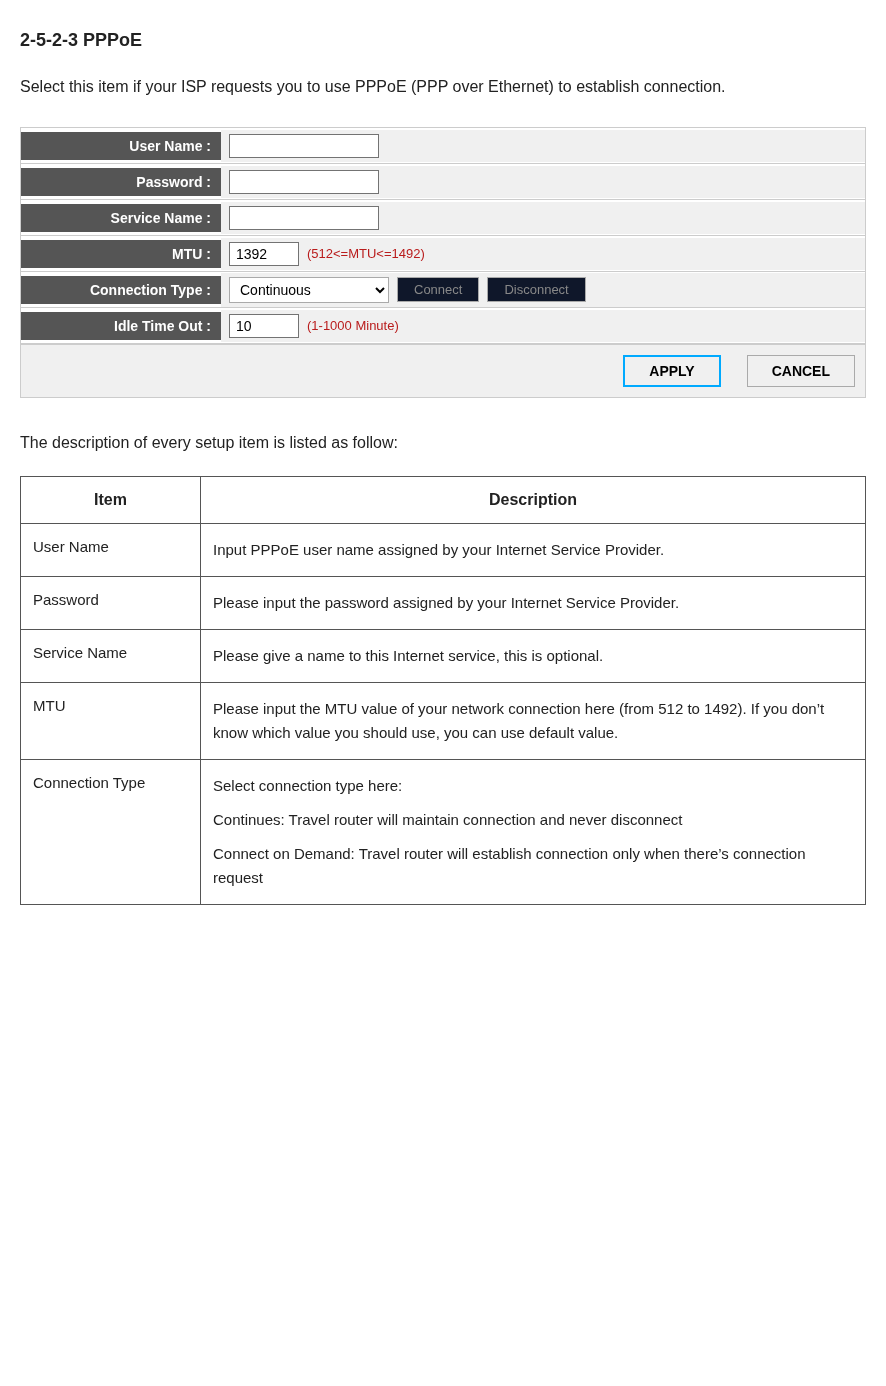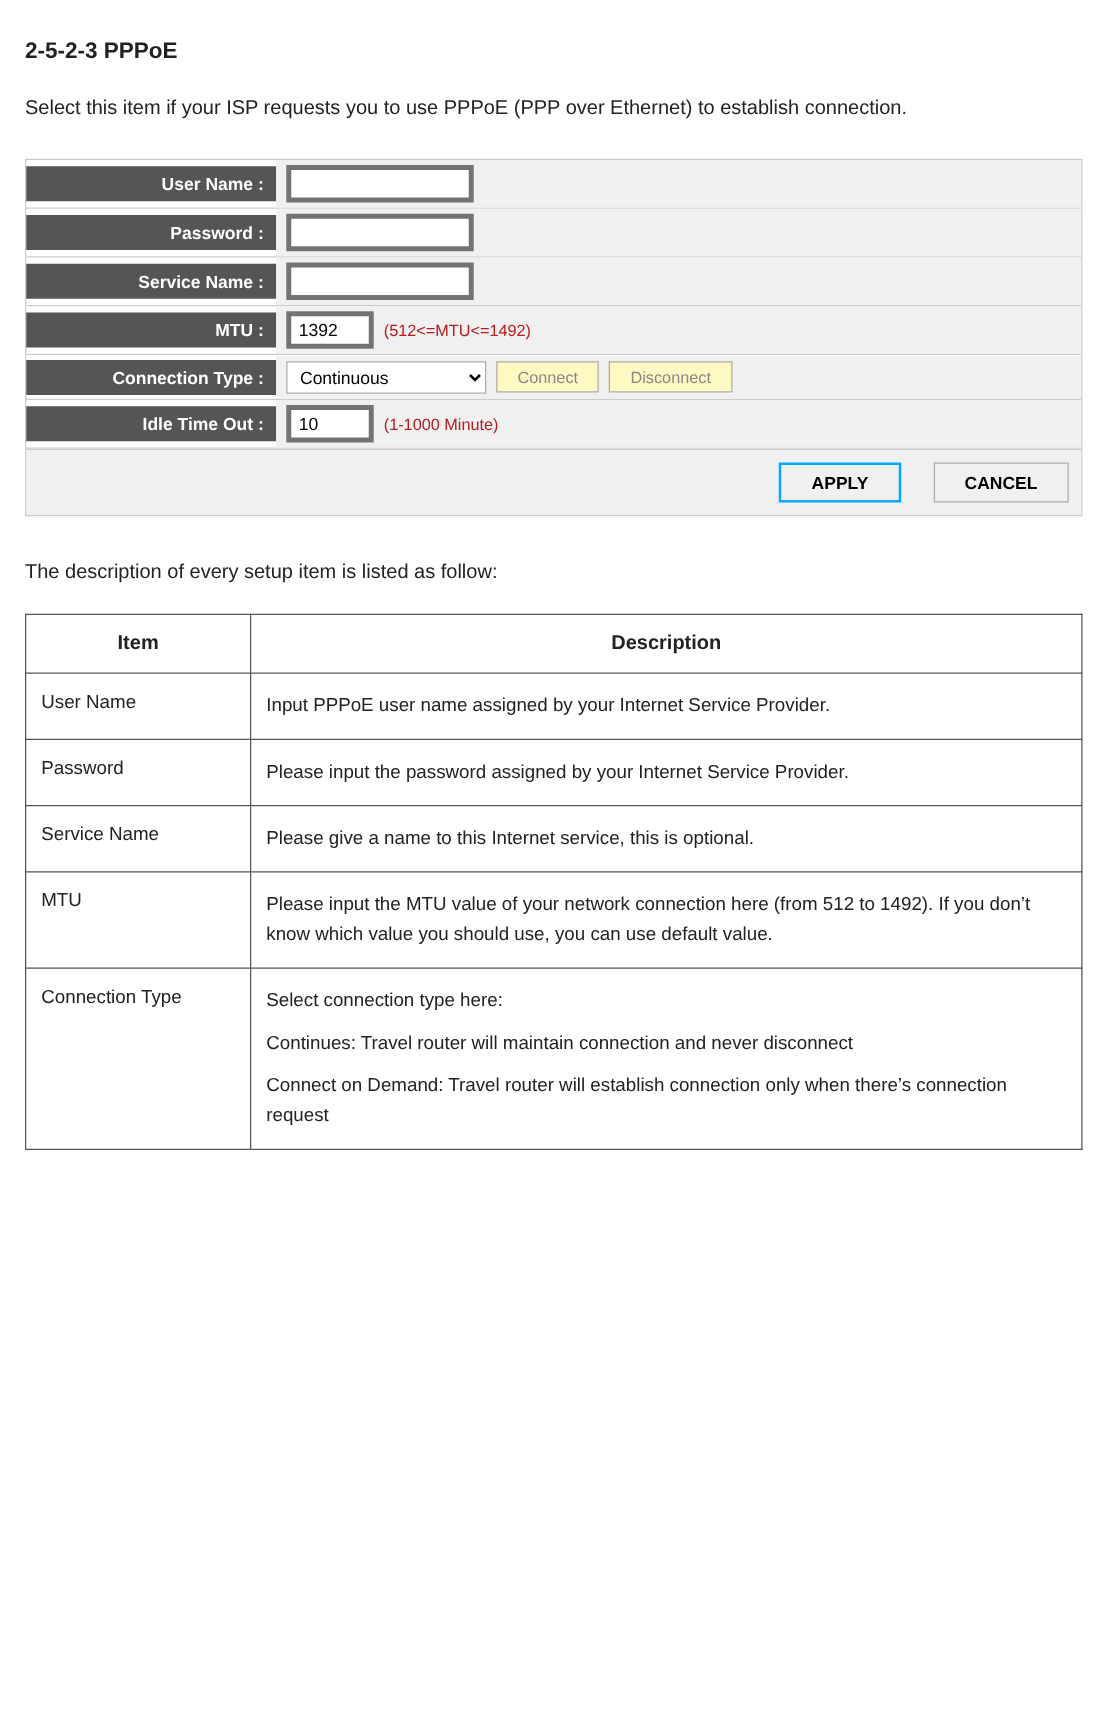--- a/index.html
+++ b/index.html
@@ -56,21 +56,21 @@
     .form-input-cell {
       padding: 4px 8px;
       flex: 1;
       display: flex;
       align-items: center;
       gap: 8px;
       background: #f0f0f0;
     }
 
     .form-input-cell input[type="text"] {
-      border: 4px solid #737373;
+      border: 1px solid #737373;
       padding: 3px 6px;
       font-size: 14px;
       width: 150px;
       background: #fff;
     }
 
     .form-input-cell .hint-text {
       font-size: 13px;
       color: #b91c1c;
     }
@@ -78,21 +78,21 @@
     .form-input-cell select {
       border: 1px solid #aaa;
       padding: 3px 6px;
       font-size: 14px;
       background: #fff;
       width: 160px;
     }
 
     .form-btn {
       border: 1px solid #aaa;
-      background: #fef9c3;
+      background: #0f172a;
       color: #888;
       padding: 4px 16px;
       font-size: 13px;
       cursor: pointer;
     }
 
     
     .form-action-row {
       display: flex;
       justify-content: flex-end;

